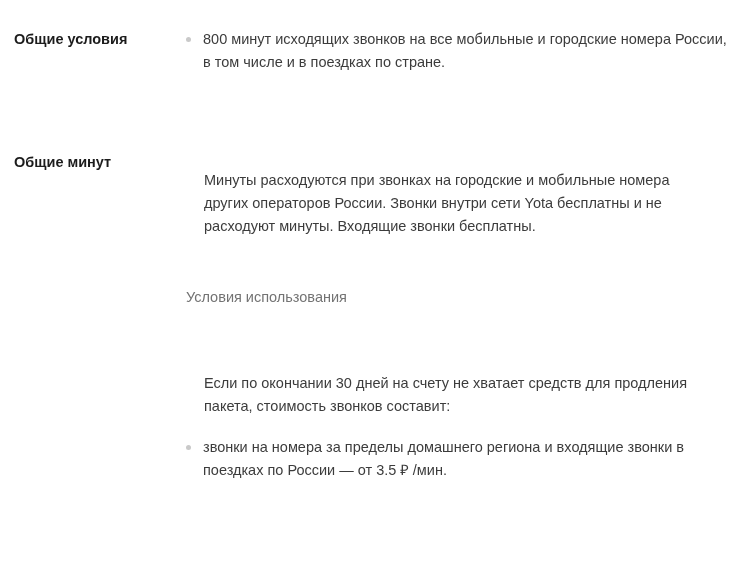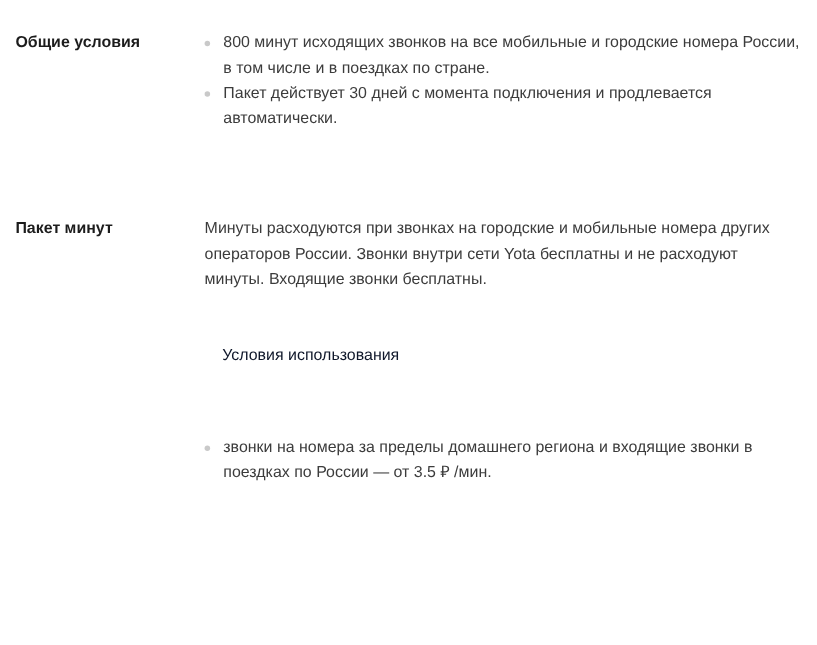--- a/index.html
+++ b/index.html
@@ -54,57 +54,57 @@
     content: "";
     position: absolute;
     left: 0px;
     top: 9px;
     width: 5px;
     height: 5px;
     border-radius: 50%;
     background: #c9c9c9;
   }
   .para {
-    margin: 0;
+    margin: 18px;
   }
   .subhead {
-    color: #0f172a;
+    color: #737373;
     font-size: 14.5px;
     line-height: 23px;
-    margin: 16px;
+    margin: 0;
   }
   .gap-1 { height: 30px; }
   .gap-2 { height: 22px; }
   .gap-3 { height: 23px; }
   .section-gap { height: 77px; }
 </style>
 </head>
 <body>
 
 <div class="page">
 
   <div class="section">
     <div class="section-title">Общие условия</div>
     <div class="section-body">
       <ul class="bullets">
         <li>800 минут исходящих звонков на все мобильные и городские номера России, в том числе и в поездках по стране.</li>
-        <li>Пакет действует 30 дней с момента подключения и продлевается автоматически.</li>
       </ul>
     </div>
   </div>
 
   <div class="section-gap"></div>
 
   <div class="section">
-    <div class="section-title">Пакет минут</div>
+    <div class="section-title">Общие минут</div>
     <div class="section-body">
       <p class="para">Минуты расходуются при звонках на городские и мобильные номера других операторов России. Звонки внутри сети Yota бесплатны и не расходуют минуты. Входящие звонки бесплатны.</p>
       <div class="gap-1"></div>
       <p class="subhead">Условия использования</p>
       <div class="gap-2"></div>
       <div class="gap-3"></div>
+      <p class="para">Если по окончании 30 дней на счету не хватает средств для продления пакета, стоимость звонков составит:</p>
       <ul class="bullets">
         <li>звонки на номера за пределы домашнего региона и входящие звонки в поездках по России — от 3.5 ₽ /мин.</li>
       </ul>
     </div>
   </div>
 
 </div>
 
 </body></html>

